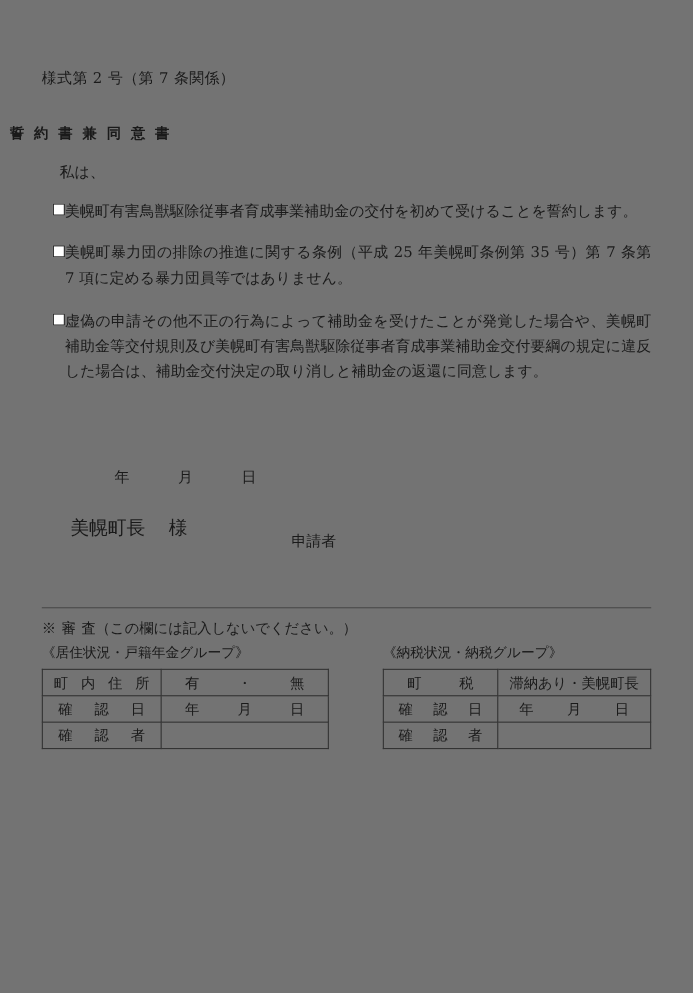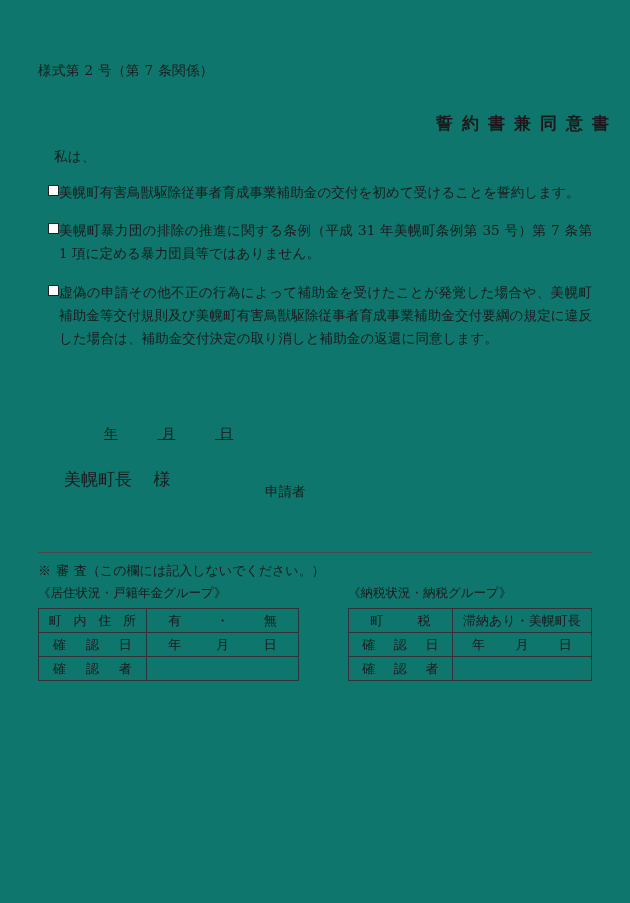--- a/index.html
+++ b/index.html
@@ -9,43 +9,43 @@
     background: #ffffff;
   }
   body {
     font-family: "DejaVu Serif", "Liberation Serif", serif;
     color: #1a1a1a;
   }
   .page {
     position: relative;
     width: 630px;
     height: 903px;
-    background: #0f766e;
+    background: #737373;
     overflow: hidden;
     box-sizing: border-box;
   }
 
   
   .form-no {
     position: absolute;
     left: 38px;
     top: 62px;
     font-size: 13.5px;
     letter-spacing: 0.4px;
     white-space: nowrap;
   }
 
   
   .doc-title {
     position: absolute;
     left: 0;
     right: 12px;
     top: 112px;
-    text-align: right;
-    font-size: 17px;
+    text-align: left;
+    font-size: 13px;
     font-weight: bold;
     letter-spacing: 9px;
     padding-left: 9px;
     white-space: nowrap;
   }
 
   
   .lead-in {
     position: absolute;
     left: 54px;
@@ -83,21 +83,20 @@
     letter-spacing: 0.1px;
   }
 
   
   .date-line {
     position: absolute;
     left: 104px;
     top: 425px;
     font-size: 13.5px;
     white-space: nowrap;
-    text-decoration: underline;
   }
   .date-line .seg { margin-right: 40px; }
   .date-line .seg:last-child { margin-right: 0; }
 
   
   .addressee {
     position: absolute;
     left: 64px;
     top: 468px;
     font-size: 17px;
@@ -199,21 +198,21 @@
 
   <div class="lead-in">私は、</div>
 
   <div class="clause-list">
     <div class="clause">
       <span class="clause-box"></span>
       <span class="clause-text">美幌町有害鳥獣駆除従事者育成事業補助金の交付を初めて受けることを誓約します。</span>
     </div>
     <div class="clause">
       <span class="clause-box"></span>
-      <span class="clause-text">美幌町暴力団の排除の推進に関する条例（平成 31 年美幌町条例第 35 号）第 7 条第 1 項に定める暴力団員等ではありません。</span>
+      <span class="clause-text">美幌町暴力団の排除の推進に関する条例（平成 25 年美幌町条例第 35 号）第 7 条第 7 項に定める暴力団員等ではありません。</span>
     </div>
     <div class="clause">
       <span class="clause-box"></span>
       <span class="clause-text">虚偽の申請その他不正の行為によって補助金を受けたことが発覚した場合や、美幌町補助金等交付規則及び美幌町有害鳥獣駆除従事者育成事業補助金交付要綱の規定に違反した場合は、補助金交付決定の取り消しと補助金の返還に同意します。</span>
     </div>
   </div>
 
   <div class="date-line">
     <span class="seg">年</span>
     <span class="seg">月</span>

